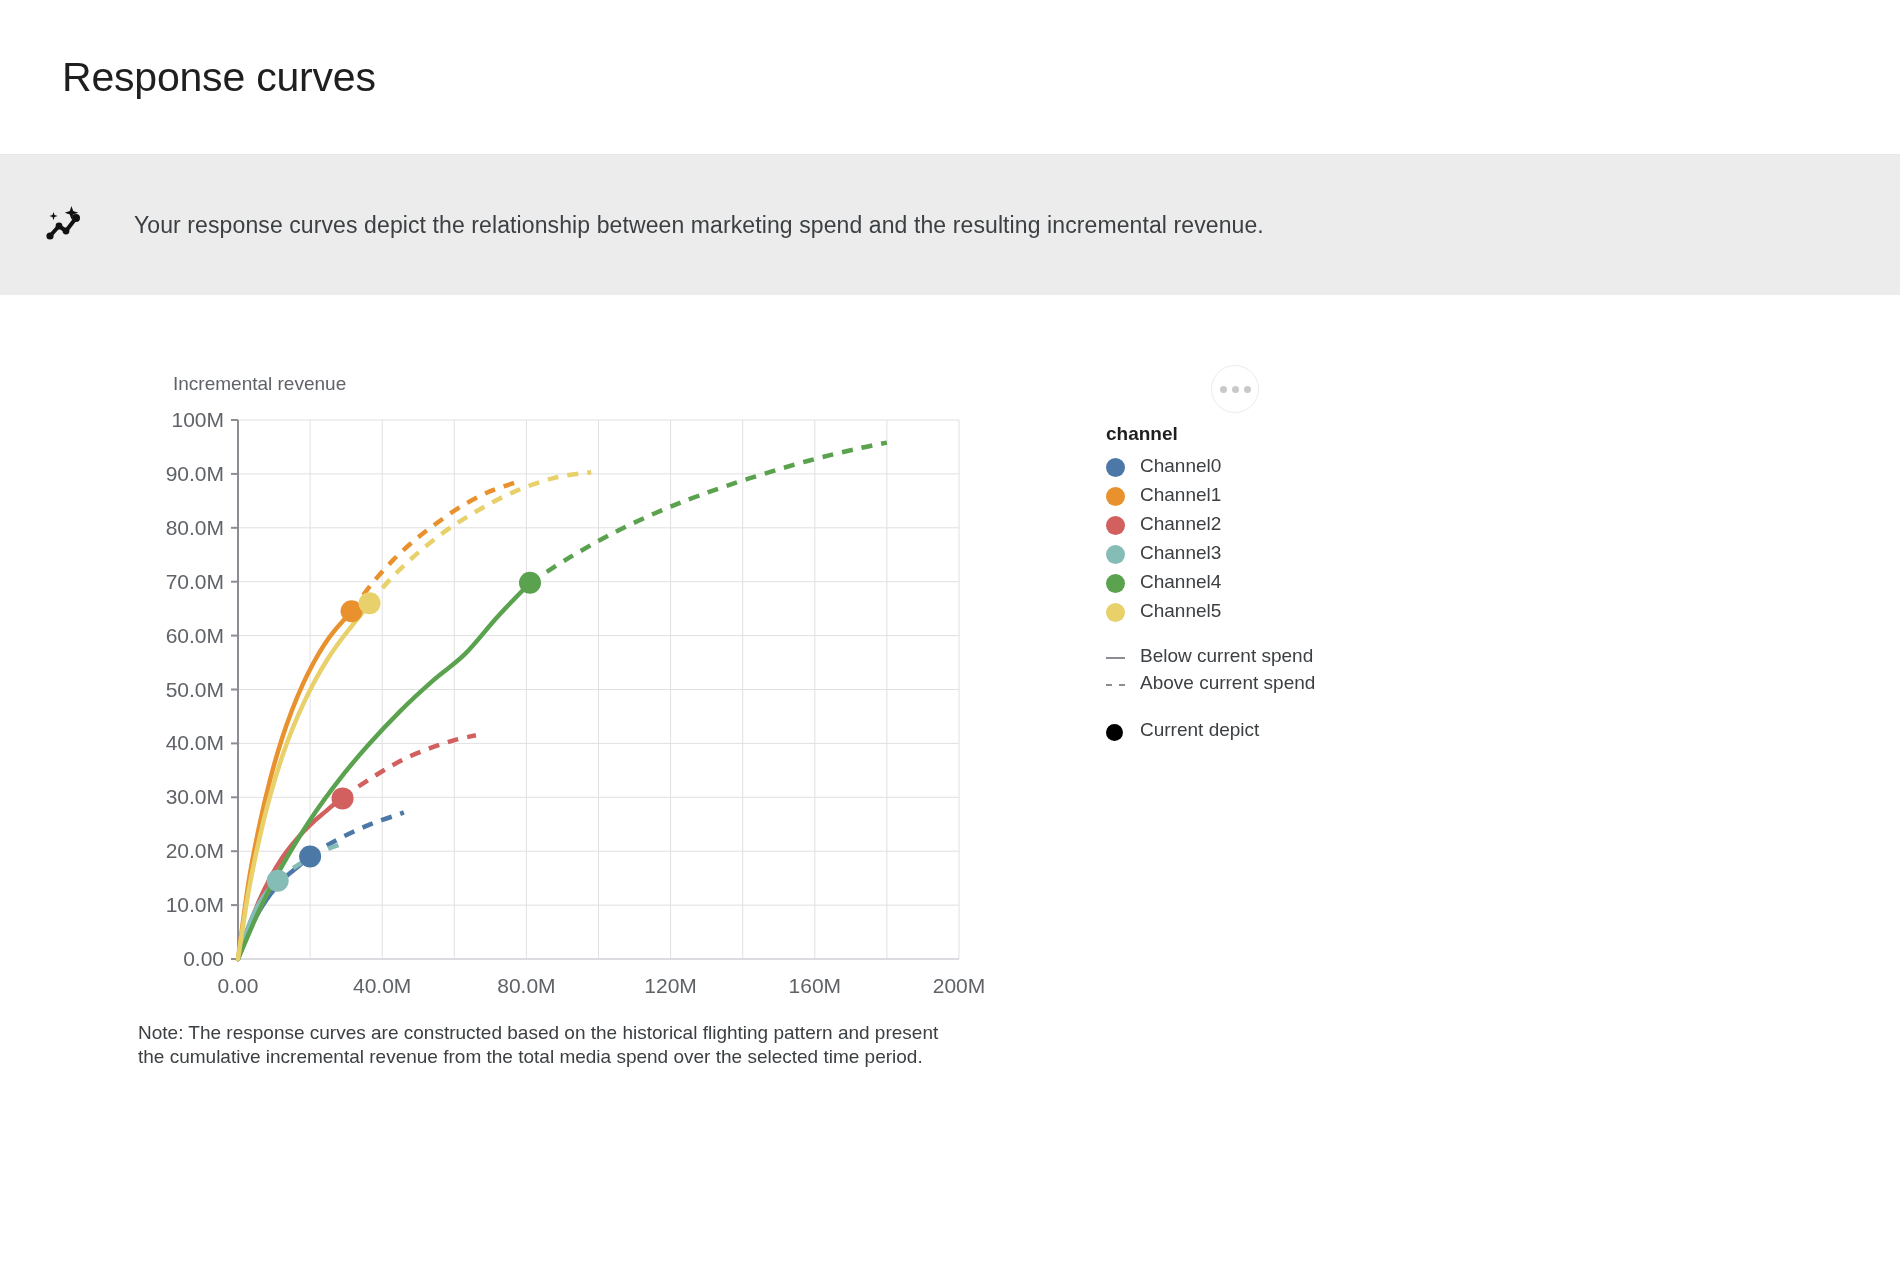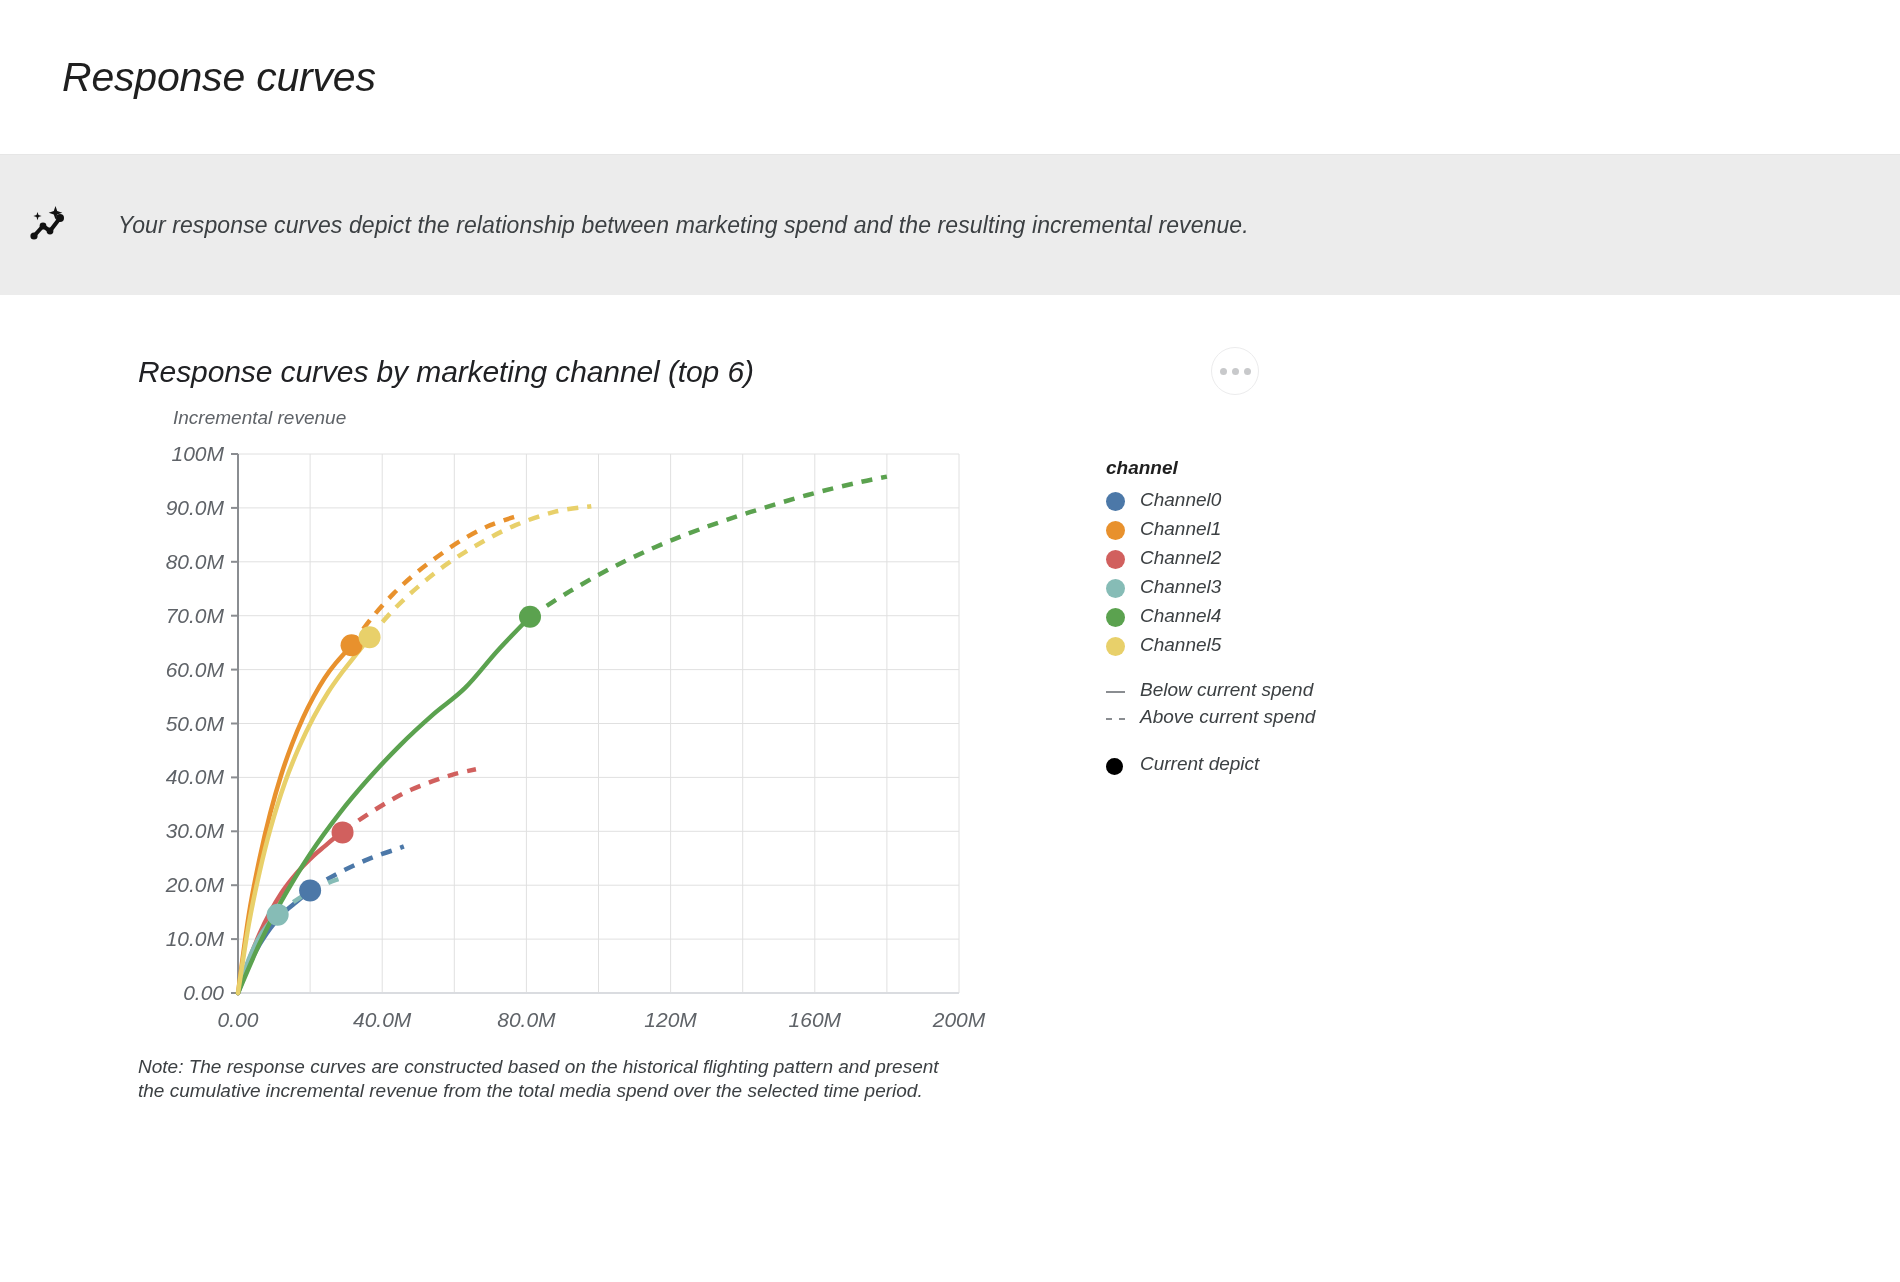--- a/index.html
+++ b/index.html
@@ -3,21 +3,21 @@
 <meta charset="utf-8">
 <style>
   * { box-sizing: border-box; margin: 0; padding: 0; }
   html, body {
     width: 1900px; height: 1282px;
     background: #ffffff;
     font-family: "Liberation Sans", sans-serif;
     color: #202124;
     overflow: hidden;
   }
-  #page { position: relative; width: 1900px; height: 1282px; background:#fff;font-style:italic; }
+  #page { position: relative; width: 1900px; height: 1282px; background:#fff; }
 
   
   .page-header {
     height: 155px;
     display: flex; align-items: center;
     padding-left: 62px;
     background: #ffffff;
     border-bottom: 1px solid #e6e6e6;
   }
   .page-title {
@@ -25,21 +25,21 @@
     font-weight: 400;
     letter-spacing: -0.2px;
     color: #1f1f1f;
   }
 
   
   .info-banner {
     height: 140px;
     background: #ececec;
     display: flex; align-items: center;
-    padding-left: 24px;
+    padding-left: 40px;
   }
   .insight-icon { width: 46px; height: 46px; flex: 0 0 46px; margin-right: 48px; }
   .insight-icon svg { display:block; width: 46px; height: 46px; }
   .banner-text {
     font-size: 23px;
     color: #3c4043;
     letter-spacing: 0.1px;
   }
 
   
@@ -109,21 +109,20 @@
         <circle cx="36" cy="16" r="4" fill="#111"></circle>
         <path d="M31.5 4 L33.2 9.1 L38.3 10.8 L33.2 12.5 L31.5 17.6 L29.8 12.5 L24.7 10.8 L29.8 9.1 Z" fill="#111"></path>
         <path d="M13.5 10 L14.5 13.1 L17.6 14.1 L14.5 15.1 L13.5 18.2 L12.5 15.1 L9.4 14.1 L12.5 13.1 Z" fill="#111"></path>
       </svg>
     </span>
     <span class="banner-text">Your response curves depict the relationship between marketing spend and the resulting incremental revenue.</span>
   </div>
 
   <div class="card">
     <div class="card-head">
-      <div class="card-title">Response curves by marketing channel (top 6)</div>
       <div class="card-subtitle">Incremental revenue</div>
       <div class="more-button" title="More options">
         <i></i>
         <i></i>
         <i></i>
       </div>
     </div>
 
     <div class="chart-wrap">
       <svg class="chart-svg" id="chart" width="1260" height="600" viewBox="0 0 1260 600" xmlns="http://www.w3.org/2000/svg">

